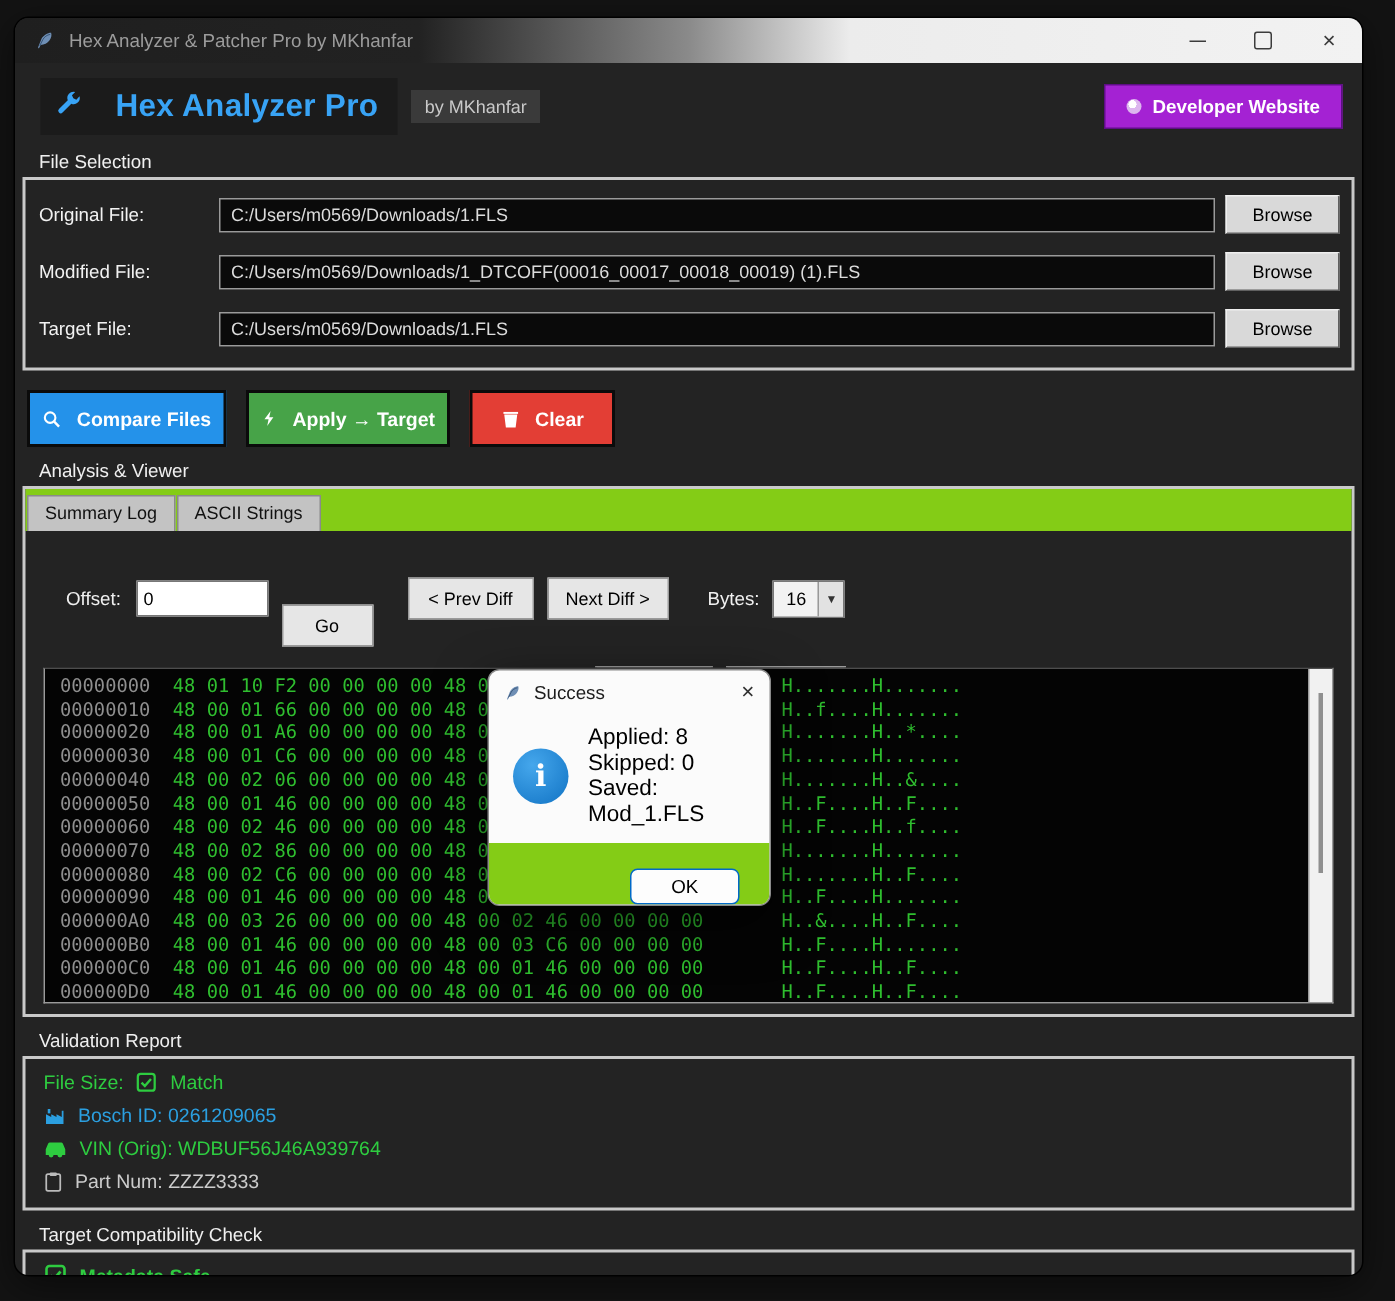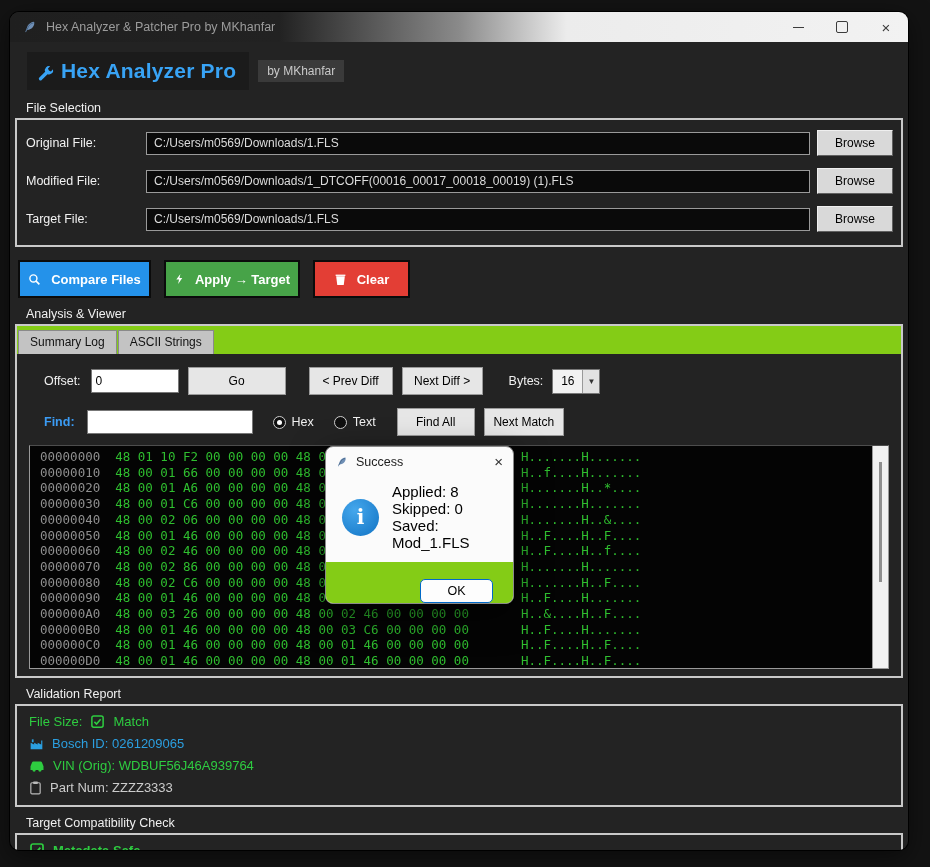--- a/index.html
+++ b/index.html
@@ -10,21 +10,21 @@
   .titlebar{height:30px;display:flex;align-items:center;padding:0 0 0 13px;
     background:linear-gradient(90deg,#1f1f1f 0%,#222 30%,#8a8a8a 50%,#ececec 62%,#f2f2f2 100%);}
   .titlebar .tb-title{font-size:12.5px;color:#9c9c9c;margin-left:9px;}
   .tb-controls{margin-left:auto;display:flex;align-items:center;height:100%;}
   .tb-btn{width:44px;height:100%;display:flex;align-items:center;justify-content:center;color:#3c3c3c;}
   .glyph-min{width:11px;height:1px;background:#3c3c3c;}
   .glyph-max{width:10px;height:10px;border:1px solid #3c3c3c;border-radius:2px;}
   .glyph-x{font-size:15px;line-height:1;color:#3c3c3c;}
   
   .header{display:flex;align-items:center;padding:10px 13px 2px 17px;position:relative;}
-  .title-box{display:flex;align-items:flex-end;gap:6px;background:#1b1b1b;padding:7px 13px 7px 9px;}
+  .title-box{display:flex;align-items:flex-start;gap:22px;background:#1b1b1b;padding:7px 13px 7px 9px;}
   .app-title{font-size:21px;font-weight:bold;color:#38a3f5;letter-spacing:.2px;}
   .byline{background:#3a3a3a;color:#c9c9c9;font-size:12px;padding:4px 9px;margin-left:9px;}
   .dev-btn{margin-left:auto;background:#a422d3;border:1px solid #5e0e86;color:#fff;font-weight:bold;
     font-size:12.5px;padding:0 14px;height:30px;display:flex;align-items:center;gap:7px;cursor:pointer;}
   .globe{width:10px;height:10px;border-radius:50%;background:radial-gradient(circle at 40% 35%,#fff 0 30%,#dcb6ee 31% 100%);}
   
   .sec-label{font-size:12.5px;color:#f0f0f0;margin:9px 0 3px 16px;}
   .gbox{margin:1px 5px;border:2px solid #c9c9c9;background:#232323;}
   
   .filebox{padding:10px 8px 13px 9px;display:flex;flex-direction:column;gap:12px;}
@@ -47,21 +47,21 @@
   .tabstrip{background:#84cc16;display:flex;align-items:flex-end;padding:4px 0 0 1px;height:24px;}
   .tab{font-size:12px;color:#111;background:#c3c3c3;border:1px solid #8a8a8a;border-bottom:none;
     padding:4px 11px 5px;margin-right:1px;cursor:pointer;}
   .tab.active{background:#f2f2f2;padding-top:6px;font-size:12px;}
   .toolbar{display:flex;align-items:center;padding:13px 10px 5px 27px;}
   .toolbar2{display:flex;align-items:center;padding:8px 10px 9px 27px;}
   .tlabel{font-size:12.5px;color:#f0f0f0;}
   .offset-input{width:78px;height:20px;background:#fff;border:1px solid #777;color:#000;
     font-size:12px;padding:1px 4px;margin-left:10px;}
   .tbtn{height:28px;background:#e6e6e6;border:1px solid #9a9a9a;font-size:12px;color:#000;cursor:pointer;}
-  .go{width:98px;margin-left:9px;}
+  .go{width:61px;margin-left:9px;margin-top:36px;}
   .prev{width:84px;margin-left:23px;}
   .next{width:81px;margin-left:9px;}
   .bytes-lab{margin-left:26px;}
   .combo{margin-left:9px;width:46px;height:23px;background:#f2f2f2;border:1px solid #777;
     display:flex;align-items:stretch;cursor:pointer;}
   .combo-val{flex:1;display:flex;align-items:center;justify-content:center;font-size:12px;color:#000;}
   .combo-arrow{width:16px;border-left:1px solid #999;display:flex;align-items:center;justify-content:center;
     font-size:8px;color:#333;background:#e2e2e2;}
   .find-lab{color:#3b9cf5;font-weight:bold;font-size:12.5px;}
   .find-input{width:156px;height:20px;background:#fff;border:1px solid #777;margin-left:12px;
@@ -132,20 +132,24 @@
   </div>
 
   <div class="header">
     <div class="title-box">
       <svg width="19" height="19" viewBox="0 0 24 24">
         <path d="M21.5 6.5a5.2 5.2 0 0 1-6.9 6.3L7.2 20.2a2.1 2.1 0 0 1-3-3l7.4-7.4A5.2 5.2 0 0 1 17.9 2.9l-2.8 2.8 1.2 2.5 2.5 1.2 2.7-2.9z" fill="#38a3f5"></path>
       </svg>
       <span class="app-title">Hex Analyzer Pro</span>
     </div>
     <span class="byline">by MKhanfar</span>
+    <button class="dev-btn">
+      <span class="globe"></span>
+      <span>Developer Website</span>
+    </button>
   </div>
 
   <div class="sec-label">File Selection</div>
   <div class="gbox filebox" id="file-rows">
     <div class="frow">
       <span class="flabel">Original File:</span>
       <input class="finput" value="C:/Users/m0569/Downloads/1.FLS" style="">
       <button class="browse">Browse</button>
     </div>
 

